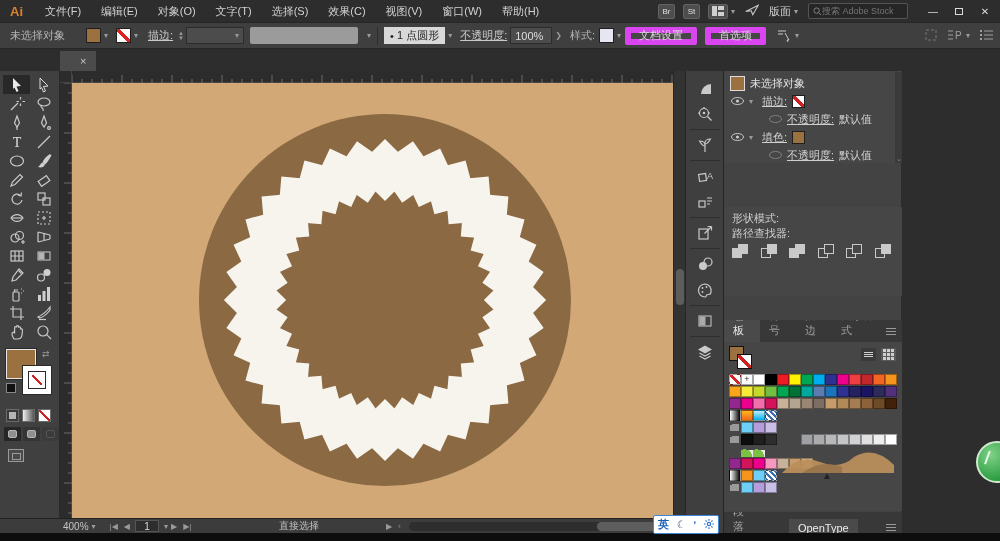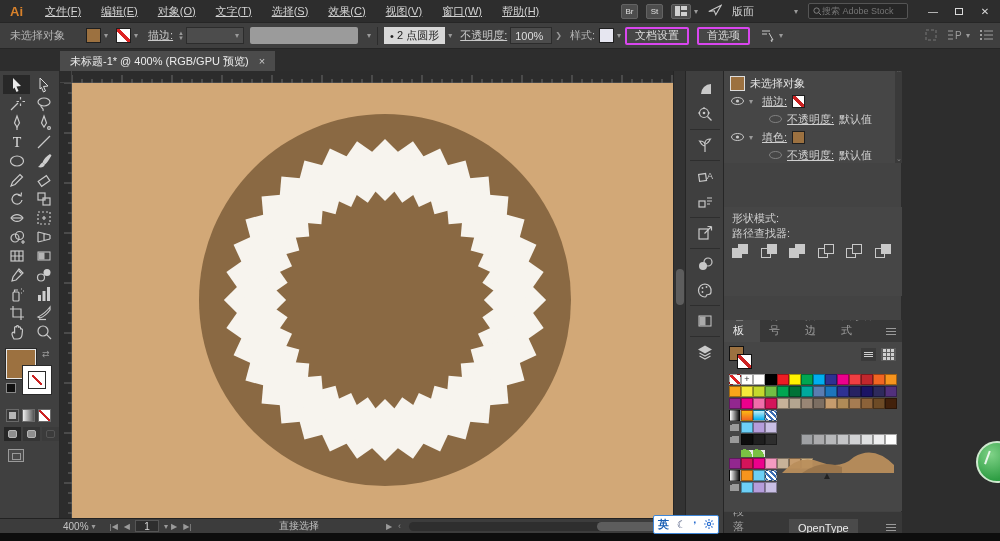--- a/index.html
+++ b/index.html
@@ -4,47 +4,47 @@
 <style>
   * { margin:0; padding:0; box-sizing:border-box; }
   html,body { width:1000px; height:541px; overflow:hidden; background:#1a1a1a;
     font-family:"Liberation Sans","DejaVu Sans",sans-serif; font-size:11px; color:#cfcfcf; }
   #app { position:relative; width:1000px; height:541px; background:#2d2d2d; overflow:hidden; }
 
   
   #menubar { position:absolute; left:0; top:0; width:1000px; height:22px; background:#2d2d2d;
     display:flex; align-items:center; }
   #ai-logo { color:#d9822b; font-weight:bold; font-size:13px; padding:0 12px 0 10px; }
-  .menu-item { padding:0 10px; color:#d2d2d2; cursor:default;text-decoration:underline; }
+  .menu-item { padding:0 10px; color:#d2d2d2; cursor:default; }
   .mini-btn { width:17px; height:15px; background:#4d4d4d; border:1px solid #636363; border-radius:2px;
     color:#e0e0e0; font-size:8px; display:flex; align-items:center; justify-content:center; margin-left:8px; }
   .chev { color:#9a9a9a; font-size:8px; margin-left:3px; }
   #mb-right { margin-left:auto; display:flex; align-items:center; }
-  #layout-dd { display:flex; align-items:center; margin:0 10px; color:#d2d2d2;gap:37px; }
+  #layout-dd { display:flex; align-items:center; margin:0 10px; color:#d2d2d2; }
   #searchbox { display:flex; align-items:center; width:100px; height:16px; background:#262626;
     border:1px solid #555; border-radius:2px; padding:0 4px; margin-right:14px; }
   #searchbox input { background:transparent; border:none; outline:none; color:#8a8a8a; font-size:9px; width:80px;
     font-family:inherit; }
   .win-btn { width:22px; height:16px; display:flex; align-items:center; justify-content:center; color:#dadada;
     font-size:10px; margin-right:4px; }
   .maxi { width:8px; height:7px; border:1px solid #dadada; display:inline-block; }
 
   
   #controlbar { position:absolute; left:0; top:22px; width:1000px; height:27px; background:#3f3f3f;
     border-top:1px solid #262626; border-bottom:1px solid #262626; display:flex; align-items:center; }
   .cb-label { color:#b5b5b5; margin:0 4px; }
   .cb-link { color:#c9c9c9; text-decoration:underline; margin:0 3px; }
   .swatch-sm { width:15px; height:15px; border:1px solid #1f1f1f; display:inline-block; }
   .none-diag { background:#fff linear-gradient(45deg,transparent 42%,#d22 42%,#d22 58%,transparent 58%); }
   .stepper { display:inline-flex; flex-direction:column; color:#9a9a9a; font-size:6px; line-height:5px; margin:0 2px; }
   .dd-dark { background:#4c4c4c; border:1px solid #2c2c2c; height:17px; display:inline-flex; align-items:center;
     padding:0 4px; color:#dfdfdf; }
   #brush-preview { width:108px; height:17px; background:#9b9b9b; border-radius:2px; margin:0 6px; }
   #brush-name { background:#d8d8d8; color:#222; height:17px; display:inline-flex; align-items:center; padding:0 6px; }
-  .cb-btn { border:2px solid #d946ef; border-radius:2px; height:18px; display:inline-flex; align-items:center;
+  .cb-btn { border:6px solid #d946ef; border-radius:2px; height:18px; display:inline-flex; align-items:center;
     padding:0 8px; margin:0 4px; color:#dcdcdc; background:#464646; }
   .vsep { width:1px; height:18px; background:#2c2c2c; margin:0 6px; }
   #cb-right { margin-left:auto; display:flex; align-items:center; margin-right:6px; color:#8f8f8f; }
   #cb-right .ic { margin-left:10px; }
 
   
   #tabrow { position:absolute; left:0; top:49px; width:1000px; height:22px; background:#2d2d2d; }
   #doctab { position:absolute; left:60px; top:2px; height:20px; background:#4b4b4b; color:#ececec;
     display:flex; align-items:center; padding:0 10px; font-size:11px; }
   #doctab .close { margin-left:10px; color:#c9c9c9; }
@@ -269,21 +269,21 @@
         <span>▼</span>
       </span>
     <span class="dd-dark" style="width:58px">
         <span style="margin-left:auto" class="chev">▾</span>
       </span>
     <span id="brush-preview"></span>
     <span class="chev">▾</span>
     <span class="vsep"></span>
     <span id="brush-name">
       <span>•</span>&nbsp;
-      <span>2 点圆形</span>
+      <span>1 点圆形</span>
     </span>
     <span class="chev">▾</span>
     <span class="cb-link" style="margin-left:8px">不透明度:</span>
     <span class="dd-dark" style="width:42px">
         <span>100%</span>
       </span>
     <span class="chev">❯</span>
     <span class="cb-label" style="margin-left:8px">样式:</span>
     <span class="swatch-sm" style="background:#e6e6f0"></span>
     <span class="chev">▾</span>
@@ -309,21 +309,20 @@
             <path d="M4 1 h9 M4 5 h9 M4 9 h9" stroke="#9f9f9f"></path>
             <rect x="0" y="0" width="2" height="2" fill="#9f9f9f"></rect>
             <rect x="0" y="4" width="2" height="2" fill="#9f9f9f"></rect>
             <rect x="0" y="8" width="2" height="2" fill="#9f9f9f"></rect>
           </svg></span>
     </div>
   </div>
 
   <div id="tabrow">
     <div id="doctab">
-      <span>未标题-1* @ 400% (RGB/GPU 预览)</span>
       <span class="close">×</span>
     </div>
   </div>
 
   <div id="main">
 
     <div id="toolbar">
       <div id="tools">
           <div class="tool selected">
             <svg width="18" height="18" viewBox="0 0 18 18">

